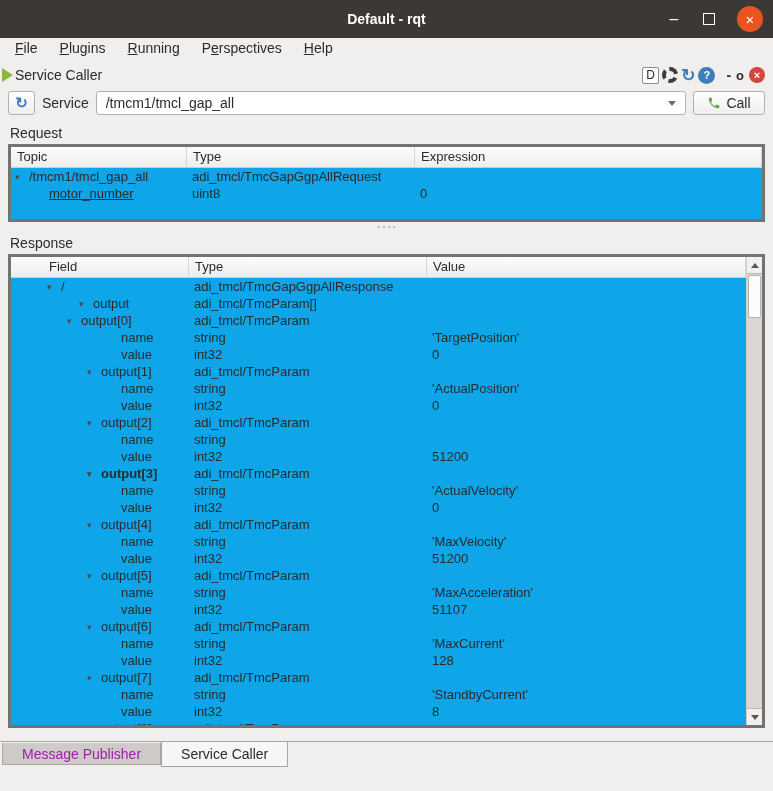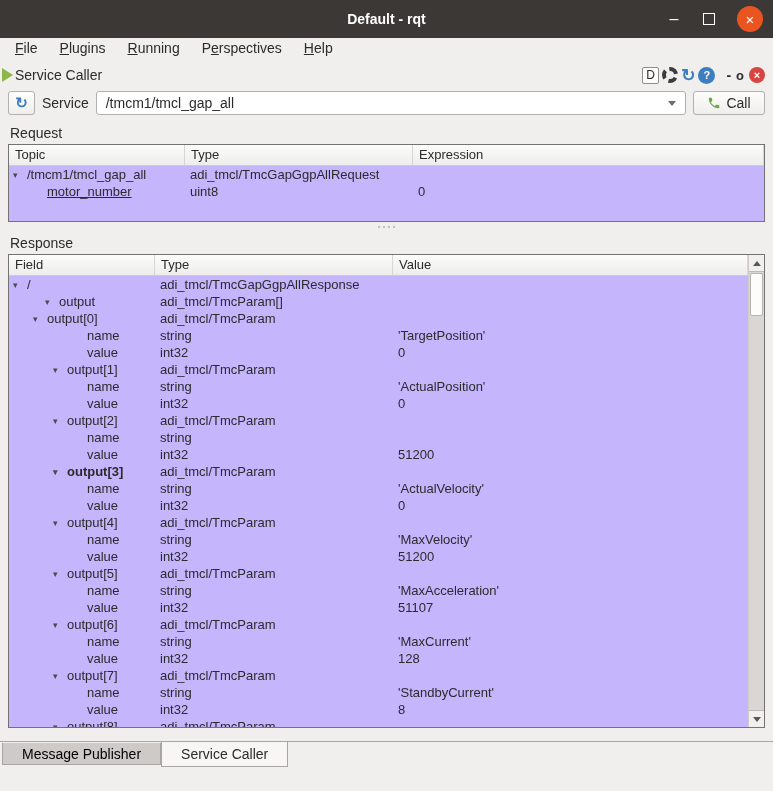--- a/index.html
+++ b/index.html
@@ -94,41 +94,41 @@
     height: 24px; min-width: 72px; border: 1px solid #b3b0ad; border-radius: 3px;
     background: linear-gradient(#fdfdfc, #efeeec);
     display: flex; align-items: center; justify-content: center; gap: 5px;
     padding: 0 12px; font-size: 14px;
   }
   
   .section-label { height: 26px; padding: 7px 0 0 10px; font-size: 14px; }
   .section-label.resp { height: 22px; padding-top: 3px; }
   
   .tree {
-    margin: 0 8px; background: #c4b5fd; border: 1px solid #737373;
+    margin: 0 8px; background: #0ea5e9; border: 3px solid #737373;
     position: relative; overflow: hidden;
   }
   .tree.request { height: 78px; }
   .tree.response { height: 474px; }
   .tree-head {
     display: flex; height: 21px;
     background: linear-gradient(#fcfcfb, #ededeb);
     border-bottom: 1px solid #cfccc9;
   }
   .th {
     padding: 2px 0 0 6px; border-right: 1px solid #d8d6d3;
     font-size: 13px; overflow: hidden; white-space: nowrap;
   }
   .tree-body { overflow: hidden; }
   .response .tree-body, .response .tree-head { margin-right: 16px; }
   .tr { display: flex; height: 17px; line-height: 17px; white-space: nowrap; }
   .td { overflow: hidden; }
   .td.c1, .td.c2 { padding-left: 5px; }
   .request .c0 { width: 176px; } .request .c1 { width: 228px; } .request .c2 { flex: 1; }
-  .response .c0 { width: 146px; } .response .c1 { width: 238px; } .response .c2 { flex: 1; }
+  .response .c0 { width: 146px; margin-left: 32px; } .response .c1 { width: 238px; } .response .c2 { flex: 1; }
   .arrow {
     display: inline-block; width: 14px; font-size: 9px; color: #4a4a4a;
     vertical-align: middle; text-align: left;
   }
   
   .vscroll {
     position: absolute; top: 0; right: 0; bottom: 0; width: 16px;
     background: #d9d6d3; border-left: 1px solid #cfccc9;
   }
   .vscroll .sb-btn {
@@ -149,21 +149,21 @@
   
   .tab-gap { height: 13px; }
   .tabbar {
     height: 26px; border-top: 1px solid #a8a5a2; background: #f0efed;
     display: flex; align-items: flex-start; padding-left: 2px;
   }
   .tab {
     padding: 0 19px; font-size: 14px; display: flex; align-items: center;
     border: 1px solid #a8a5a2; border-top: none;
   }
-  .tab.inactive { background: #cdcac7; height: 22px; margin-top: 1px; color: #000000; }
+  .tab.inactive { background: #cdcac7; height: 22px; margin-top: 1px; color: #a21caf; }
   .tab.active {
     background: #f7f6f4; height: 26px; margin-top: -1px;
     border-top: 1px solid #a8a5a2; position: relative; z-index: 1;
   }
   .phone-svg { width: 14px; height: 14px; }
 </style>
 </head>
 <body>
 
 <div class="titlebar">

